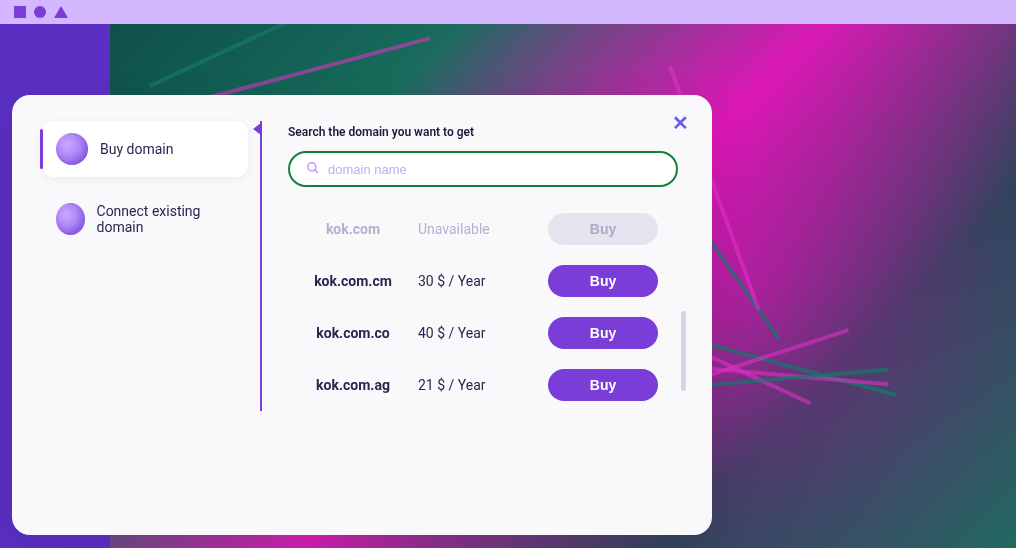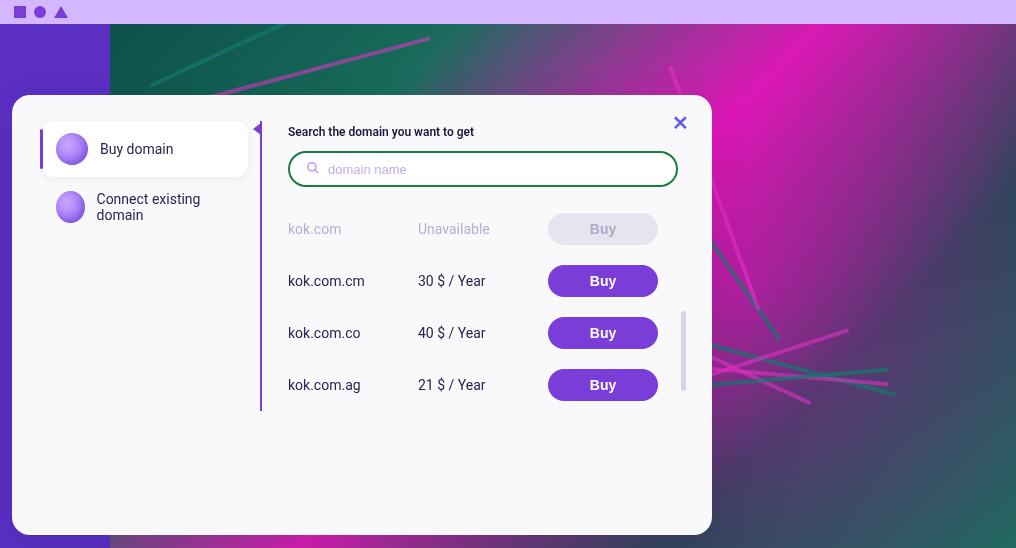--- a/index.html
+++ b/index.html
@@ -82,21 +82,21 @@
       color: #6a5ee8;
       font-size: 20px;
       font-weight: 600;
       line-height: 1;
     }
     .body-row { display: flex; gap: 0; }
     .sidebar {
       width: 218px;
       display: flex;
       flex-direction: column;
-      gap: 2px;
+      gap: 14px;
       padding-right: 12px;
     }
     .sidebar-item {
       display: flex;
       align-items: center;
       gap: 12px;
       padding: 12px 14px;
       border-radius: 12px;
       cursor: pointer;
       font-size: 14px;
@@ -156,21 +156,21 @@
       background: transparent;
     }
     .search-input::placeholder { color: #c1aef0; }
     .result-row {
       display: grid;
       grid-template-columns: 130px 130px 110px;
       align-items: center;
       padding: 10px 0;
       font-size: 14px;
     }
-    .result-row .domain { color: #2b2550; font-weight: 400; }
+    .result-row .domain { color: #2b2550; font-weight: 700; text-align: center; }
     .result-row.disabled .domain { color: #b6b0cf; }
     .result-row .price { color: #2b2550; font-weight: 400; }
     .result-row.disabled .price { color: #b6b0cf; }
     .buy-btn {
       padding: 8px 0;
       border-radius: 20px;
       border: none;
       font-size: 14px;
       font-weight: 700;
       cursor: pointer;

